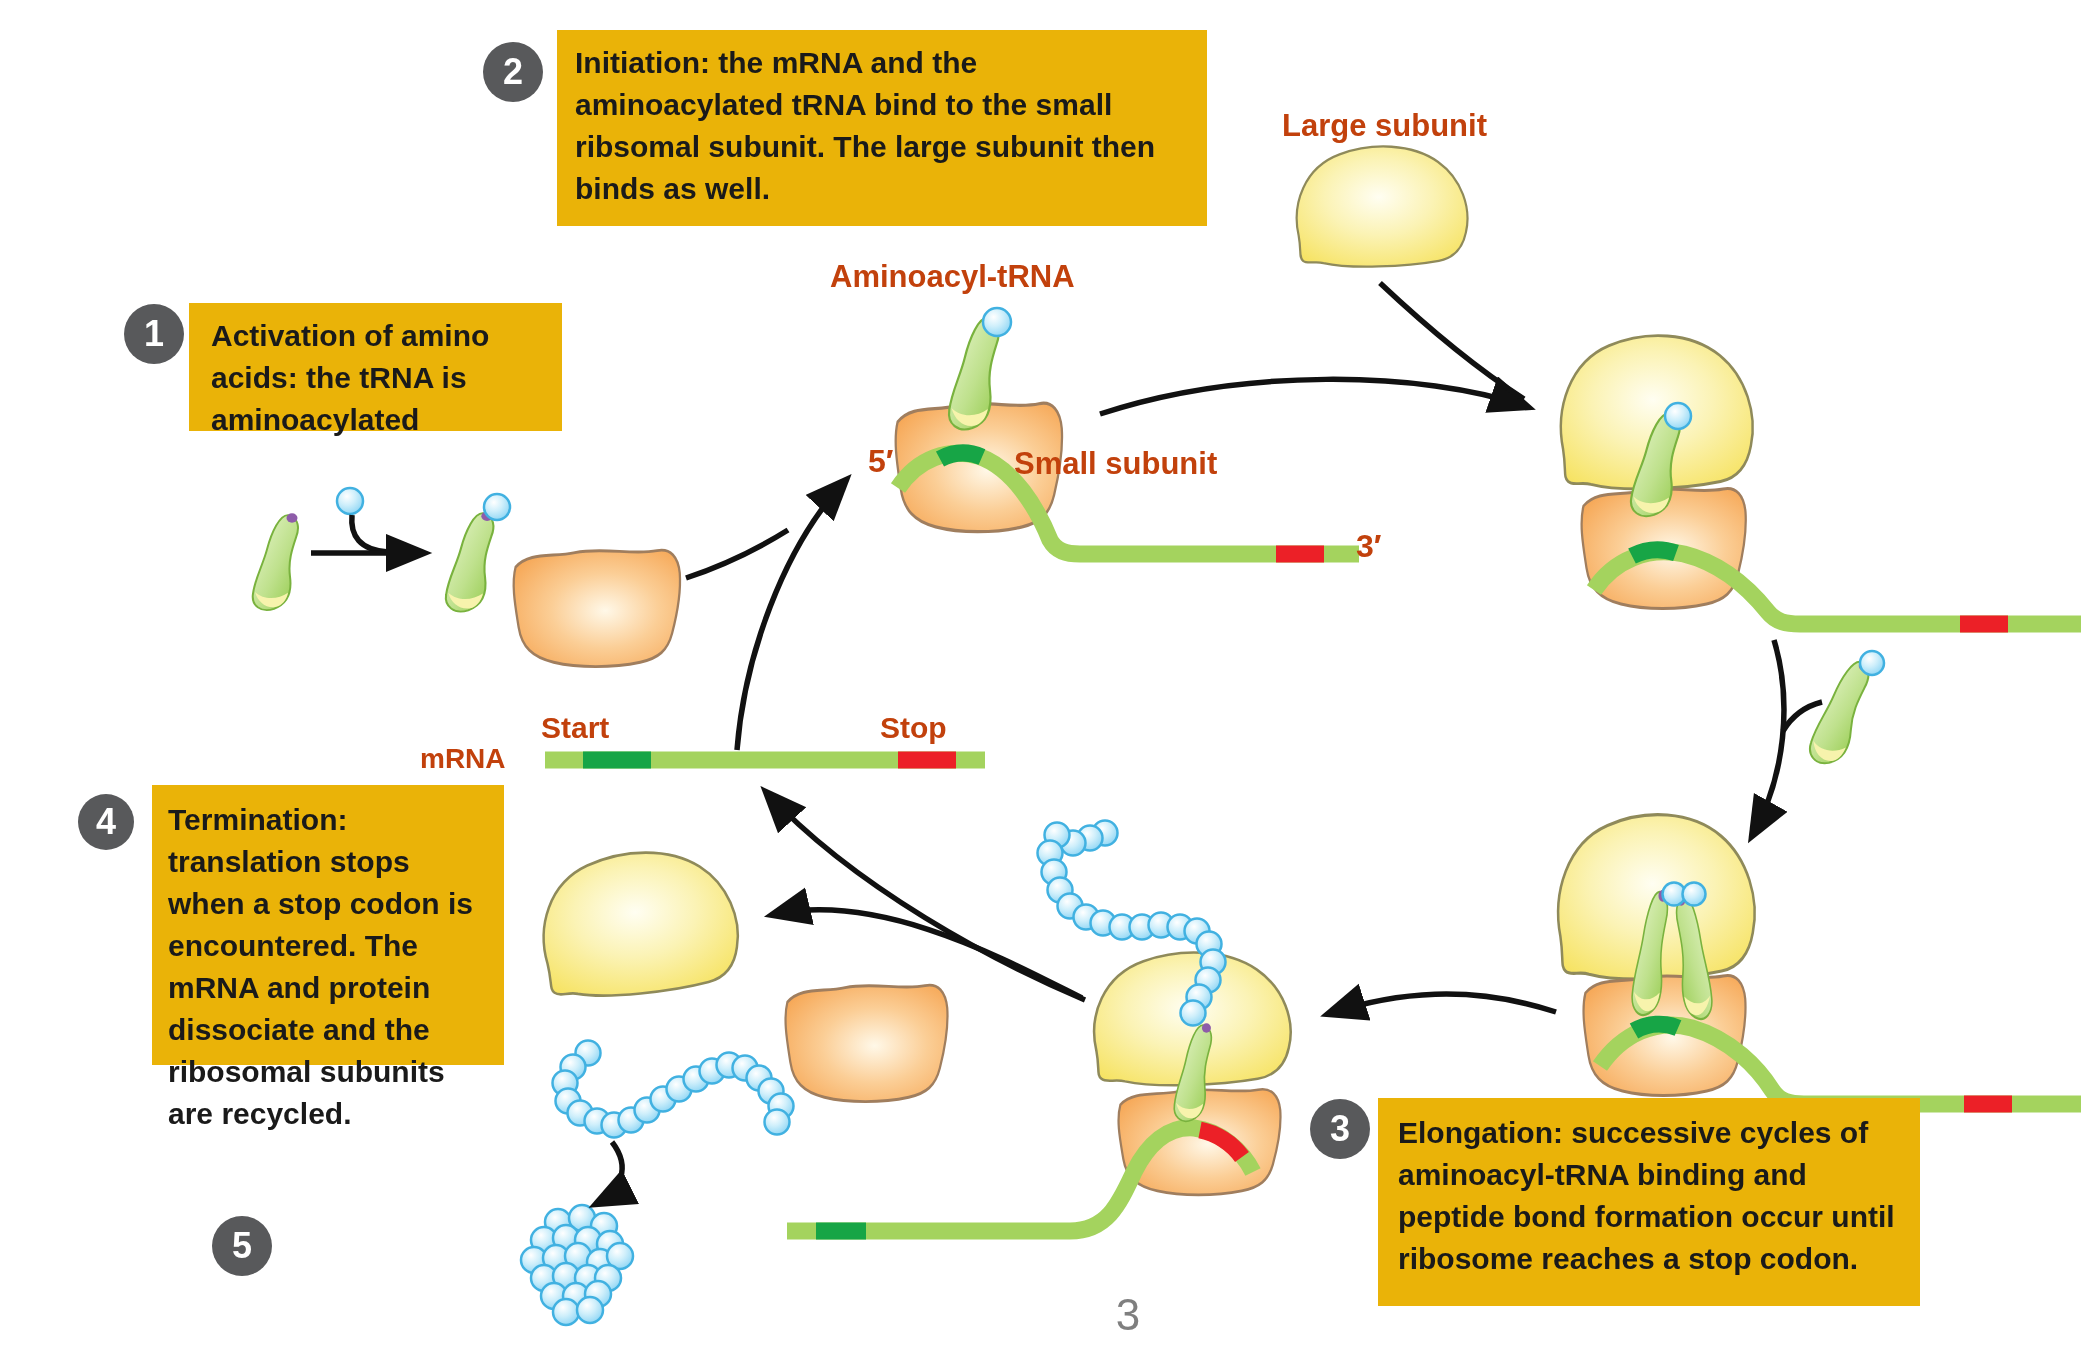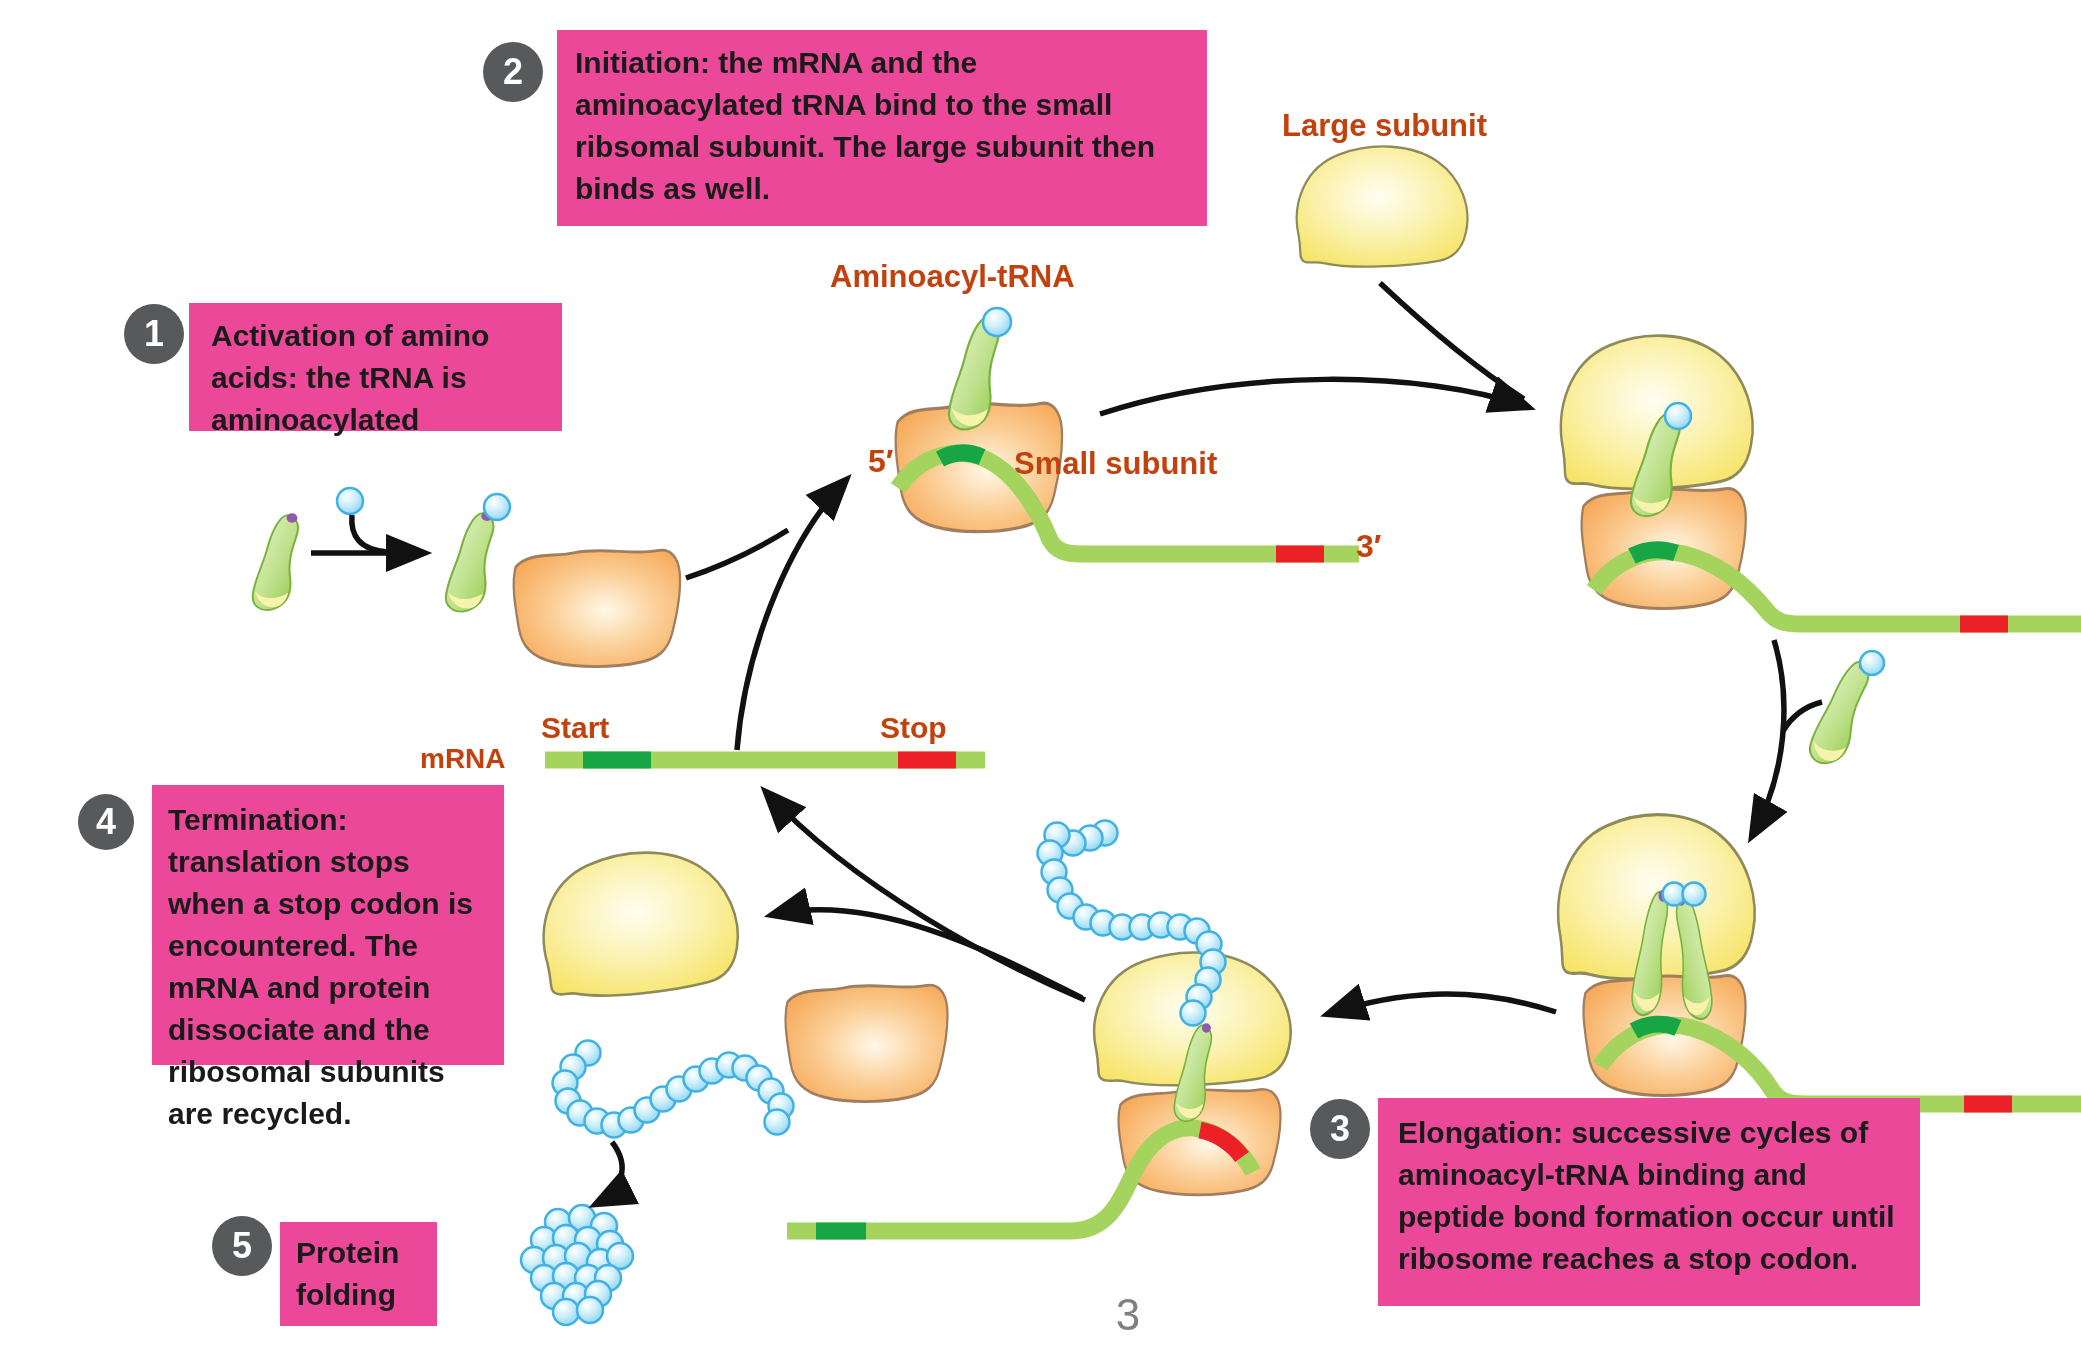--- a/index.html
+++ b/index.html
@@ -1,20 +1,20 @@
 <!DOCTYPE html>
 <html><head>
 <meta charset="utf-8">
 <style>
   html,body{margin:0;padding:0;background:#fff;}
   #stage{position:relative;width:2081px;height:1349px;background:#ffffff;overflow:hidden;
          font-family:"Liberation Sans", sans-serif;color:#1a1a1a;}
   #art{position:absolute;left:0;top:0;}
   .abs{position:absolute;}
-  .stepbox{background:#ec4899;font-weight:bold;font-size:30px;line-height:42px;color:#1a1a1a;
+  .stepbox{background:#eab308;font-weight:bold;font-size:30px;line-height:42px;color:#1a1a1a;
            box-sizing:border-box;}
   .badge{background:#58595b;color:#ffffff;border-radius:50%;display:flex;align-items:center;
          justify-content:center;font-weight:bold;font-size:36px;}
   .lbl{font-weight:bold;font-size:31px;color:#c2410c;white-space:nowrap;}
   .pagenum{color:#7f7f7f;font-size:44px;font-weight:normal;}
 </style>
 </head>
 <body>
 
 <div id="stage">
@@ -217,23 +217,20 @@
 </div>
 <div class="abs stepbox" style="left:189px;top:303px;width:373px;height:128px;padding:12px 22px;">
   <span>Activation of amino acids: the tRNA is aminoacylated</span>
 </div>
 <div class="abs stepbox" style="left:152px;top:785px;width:352px;height:280px;padding:14px 16px;">
   <span>Termination: translation stops when a stop codon is encountered. The mRNA and protein dissociate and the ribosomal subunits are recycled.</span>
 </div>
 <div class="abs stepbox" style="left:1378px;top:1092px;width:542px;height:208px;padding:14px 20px;margin-top:6px;">
   <span>Elongation: successive cycles of aminoacyl-tRNA binding and peptide bond formation occur until ribosome reaches a stop codon.</span>
 </div>
-<div class="abs stepbox" style="left:280px;top:1222px;width:157px;height:104px;padding:10px 16px;">
-  <span>Protein folding</span>
-</div>
 
 <div class="abs lbl" style="left:1282px;top:108px;">Large subunit</div>
 <div class="abs lbl" style="left:830px;top:259px;">Aminoacyl-tRNA</div>
 <div class="abs lbl" style="left:1014px;top:446px;text-align:right;">Small subunit</div>
 <div class="abs lbl" style="left:420px;top:743px;font-size:28px;">mRNA</div>
 <div class="abs lbl" style="left:541px;top:711px;font-size:30px;">Start</div>
 <div class="abs lbl" style="left:880px;top:711px;font-size:30px;">Stop</div>
 <div class="abs lbl" style="left:868px;top:443px;font-size:32px;">5′</div>
 <div class="abs lbl" style="left:1356px;top:528px;font-size:32px;">3′</div>
 <div class="abs pagenum" style="left:1100px;top:1290px;width:56px;text-align:center;">3</div>

